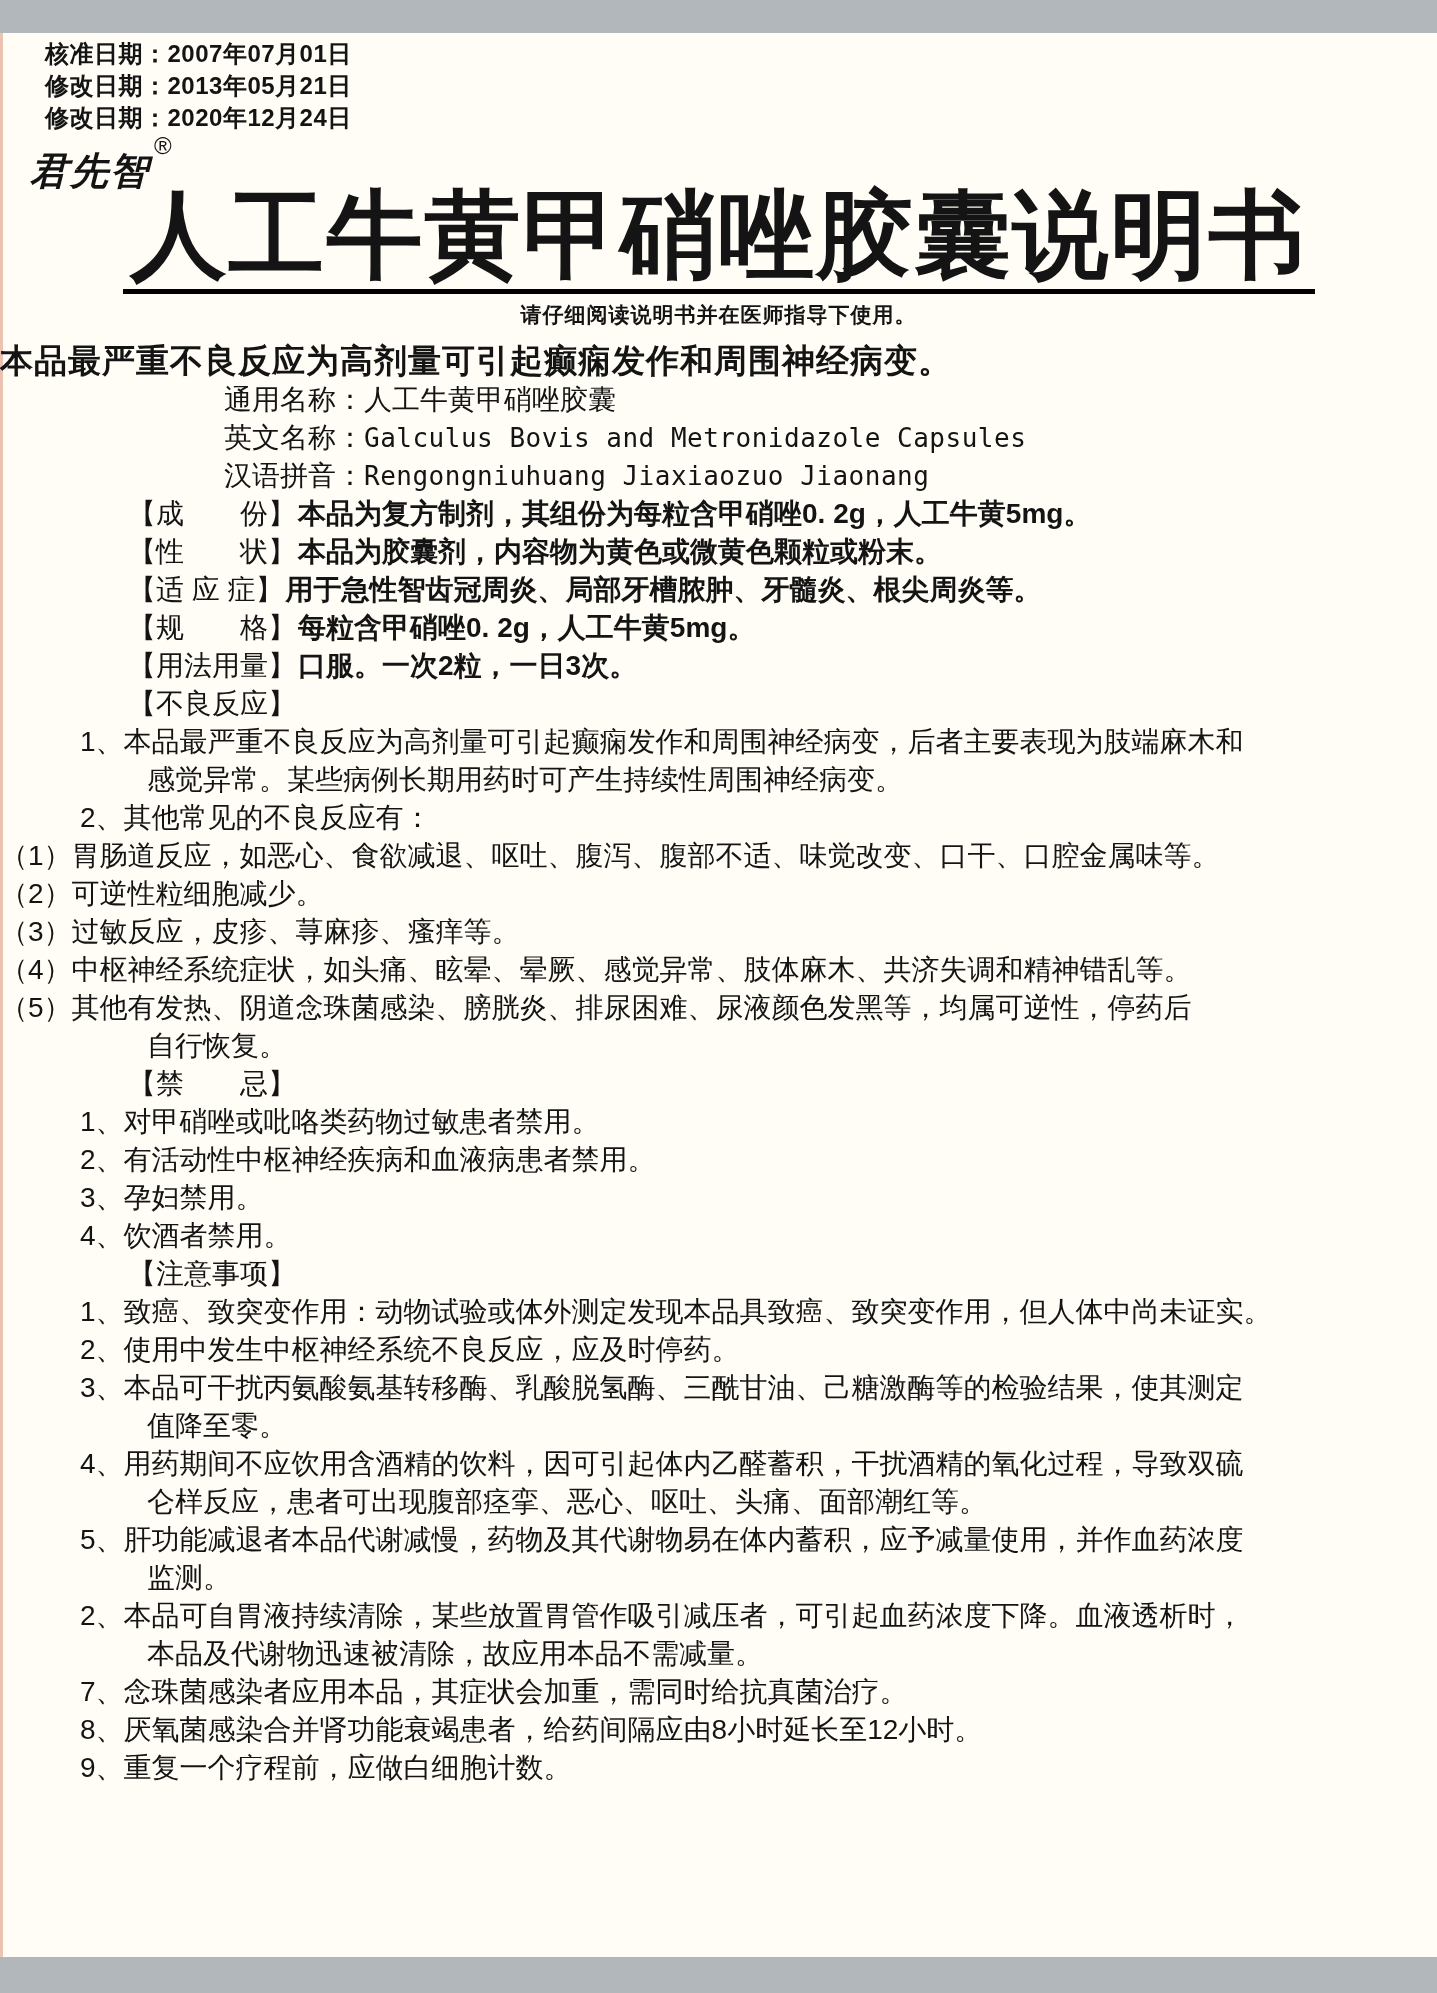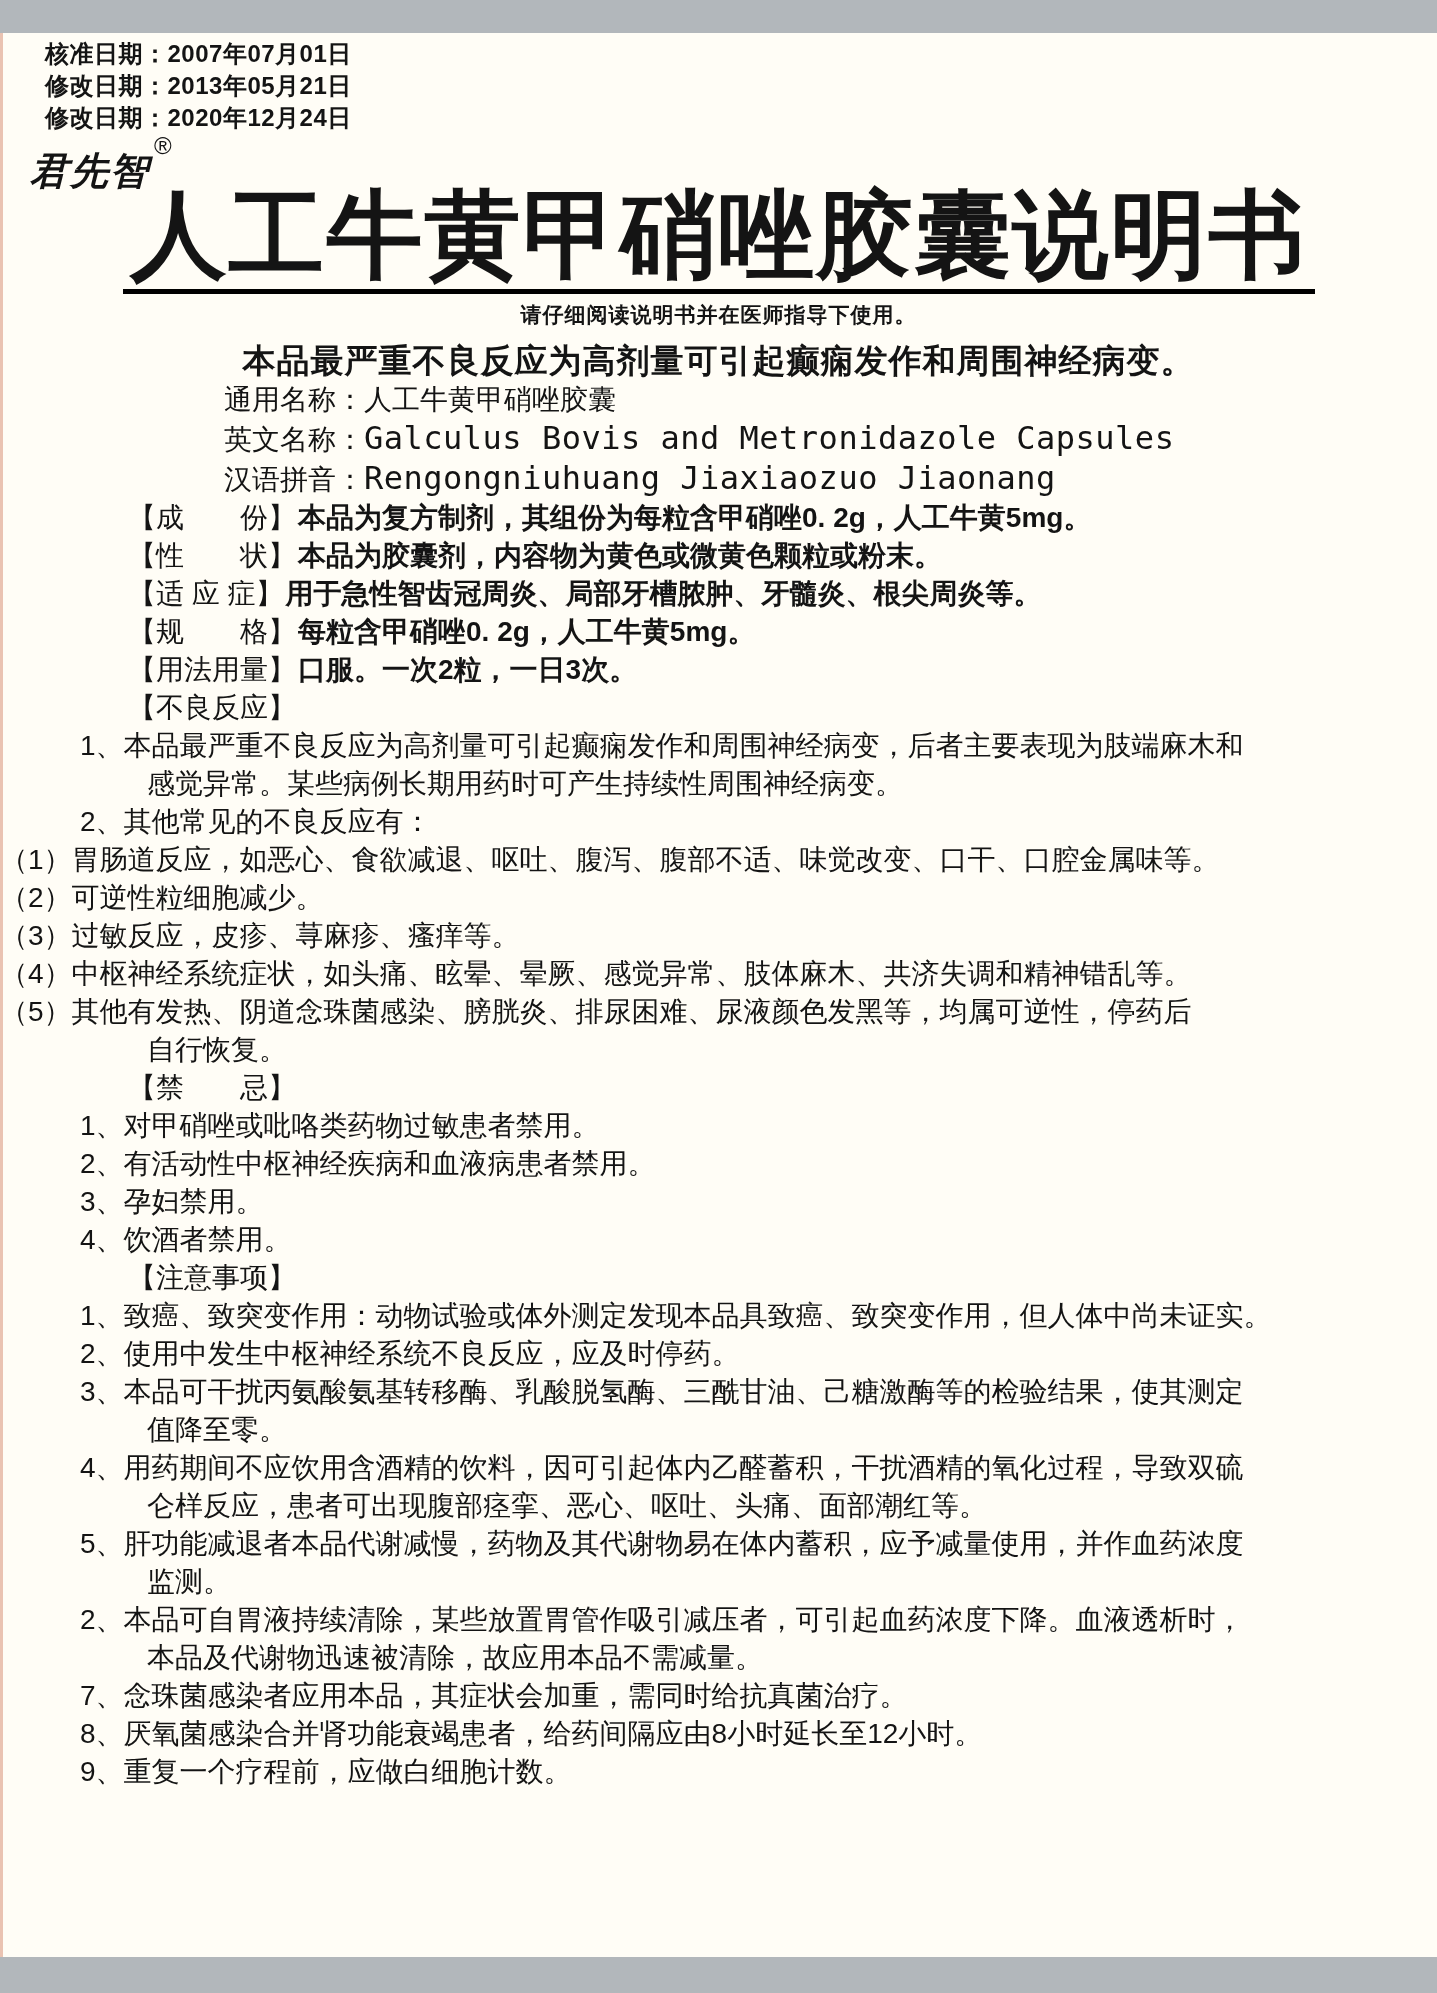--- a/index.html
+++ b/index.html
@@ -43,39 +43,39 @@
     font-size:96px; font-weight:900; line-height:1.04;
     letter-spacing:2px; white-space:nowrap;
     border-bottom:5px solid #000; padding:0 8px 4px 8px;
   }
   .subtitle-1 {
     position:absolute; top:301px; left:0; width:100%;
     text-align:center; font-size:21px; font-weight:600; letter-spacing:1px;
   }
   .subtitle-2 {
     position:absolute; top:339px; left:0; width:100%;
-    text-align:center; font-size:33px; font-weight:600; letter-spacing:1px;
+    text-align:left; font-size:33px; font-weight:600; letter-spacing:1px;
   }
   .doc-body {
     position:absolute; left:0; top:381px; width:1437px;
     font-size:28px; line-height:38px;
   }
   .line { white-space:nowrap; }
   .line.cont    { padding-left:147px; }
   .line.section { padding-left:128px; }
   .line.sub     { padding-left:184px;margin-left:40px; }
   .line.num     { padding-left:80px; }
   .line.paren   { }
   .sec-label {
     display:inline-block; min-width:155px;
   }
   .section .txt { margin-left:2px;font-weight:bold; }
   .latin {
     font-family:"DejaVu Sans Mono","Liberation Mono",monospace;
-    font-size:32px; letter-spacing:0.5px;
+    font-size:26px; letter-spacing:0.5px;
   }
 </style>
 </head>
 <body>
 
 <div class="top-bar"></div>
 <div class="left-edge"></div>
 
 <div class="date-block">
     <div>核准日期：2007年07月01日</div>

